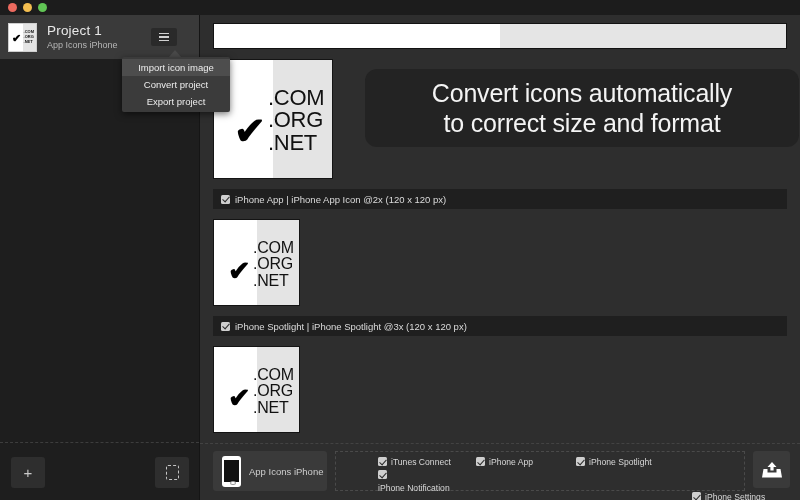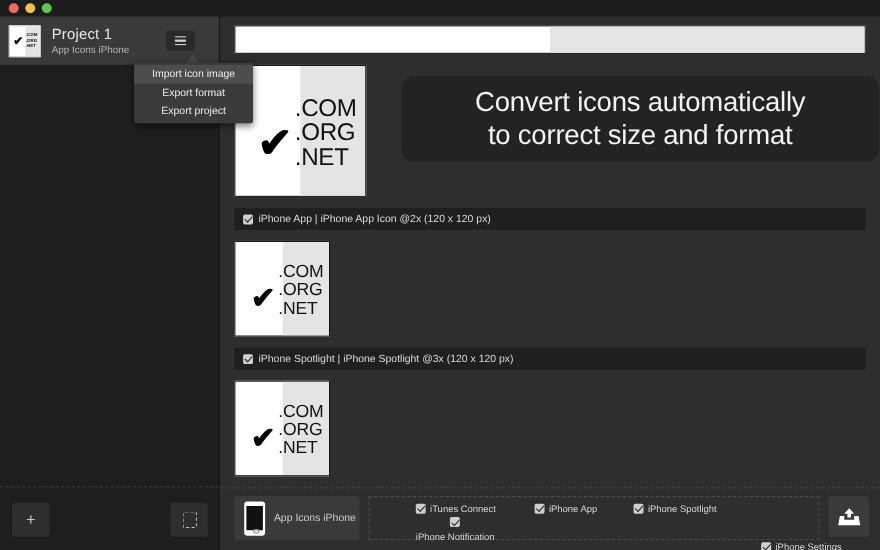--- a/index.html
+++ b/index.html
@@ -238,21 +238,21 @@
   .device-label { color: #cecece; font-size: 9.5px; white-space: nowrap; }
 
   .targets {
     flex: 1 1 auto; height: 40px;
     border: 1px dashed #4a4a4a;
     position: relative;
     padding: 4px 0 0 6px;
   }
   .target-item {
     position: absolute;
-    display: flex; align-items: center; gap: 4px; padding-left: 36px;
+    display: flex; gap: 4px; padding-left: 36px;
   }
   .target-label { color: #d8d8d8; font-size: 8.6px; white-space: nowrap; }
 
   .export-btn {
     width: 37px; height: 37px; flex: 0 0 auto;
     background: #3a3a3a; border-radius: 3px;
     display: flex; align-items: center; justify-content: center;
   }
 
   
@@ -398,21 +398,21 @@
 
       <div class="targets">
         <div class="target-item" style="left:6px;  top:5px;">
           <span class="cb"></span>
           <span class="target-label">iTunes Connect</span>
         </div>
         <div class="target-item" style="left:6px;  top:18px;flex-direction:column;">
           <span class="cb"></span>
           <span class="target-label">iPhone Notification</span>
         </div>
-        <div class="target-item" style="left:114px; top:5px;">
+        <div class="target-item" style="left:104px; top:5px;">
           <span class="cb"></span>
           <span class="target-label">iPhone App</span>
         </div>
         <div class="target-item" style="left:204px; top:5px;">
           <span class="cb"></span>
           <span class="target-label">iPhone Spotlight</span>
         </div>
         <div class="target-item" style="left:320px; top:5px;margin-top:35px;">
           <span class="cb"></span>
           <span class="target-label">iPhone Settings</span>
@@ -425,17 +425,17 @@
           <path d="M2.5 9 L6.5 9 L6.5 12.4 L15.5 12.4 L15.5 9 L19.5 9 L21 17.5 L1 17.5 Z" fill="#ffffff"></path>
         </svg>
       </div>
 
     </div>
   </div>
 
   <div class="menu-caret"></div>
   <div class="menu">
     <div class="menu-item highlighted">Import icon image</div>
-    <div class="menu-item">Export format</div>
+    <div class="menu-item">Convert project</div>
     <div class="menu-item">Export project</div>
   </div>
 
 </div>
 
 </body></html>

